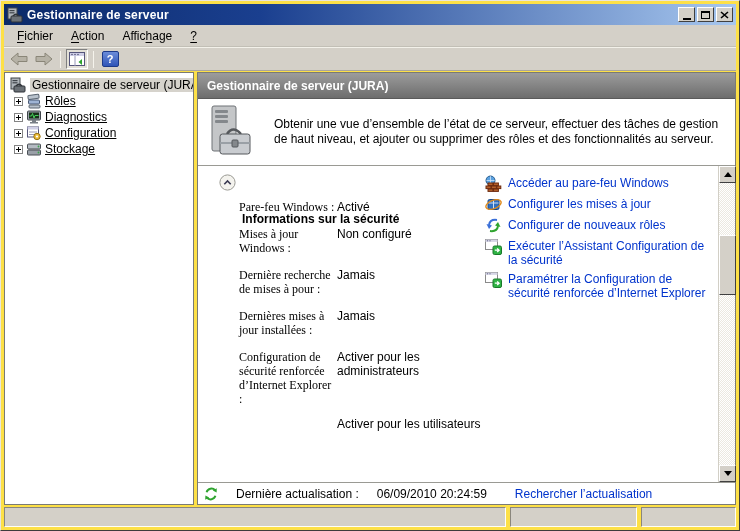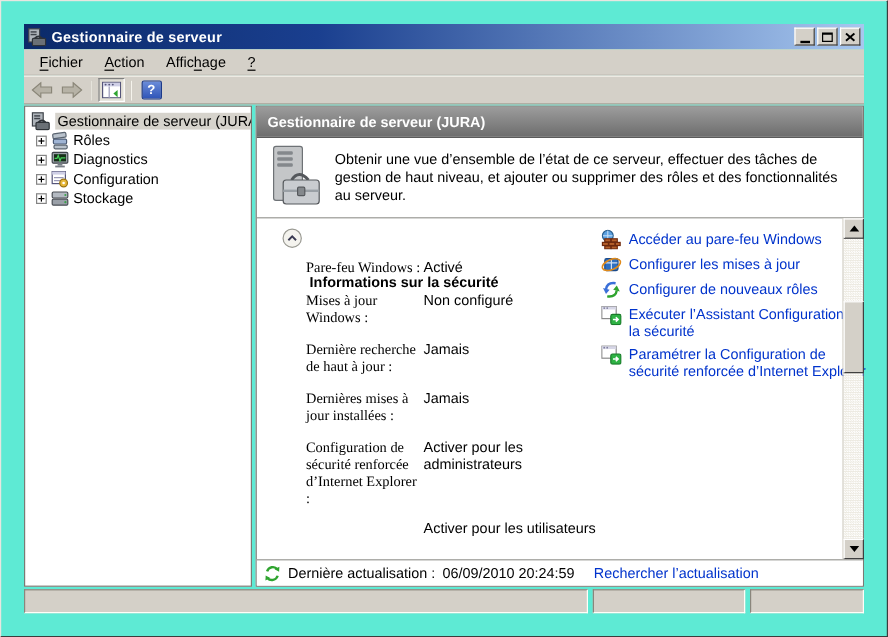--- a/index.html
+++ b/index.html
@@ -1,24 +1,24 @@
 <!DOCTYPE html>
 <html><head>
 <meta charset="utf-8">
 <style>
   * { margin:0; padding:0; box-sizing:border-box; }
   html,body { background:#9aa0a8; }
   body { font-family:"Liberation Sans", sans-serif; font-size:12px; color:#000; }
 
   .win {
     position:relative; width:740px; height:531px;
-    background:#5eead4;
+    background:#fde047;
     border-top:1px solid #e8e6e0; border-left:1px solid #e8e6e0;
     border-right:1px solid #3c3c3c; border-bottom:1px solid #3c3c3c;
-    padding:19px; display:flex; flex-direction:column;
+    padding:3px; display:flex; flex-direction:column;
   }
 
   
   .titlebar {
     height:21px; flex:0 0 21px; display:flex; align-items:center;
     background:linear-gradient(to right,#0b2a69,#1a3f8f 35%,#a7c7ef);
     color:#fff; font-weight:bold; padding:0 3px; gap:4px;
   }
   .title-icon { width:16px; height:16px; flex:0 0 16px; }
   .title-text { flex:1; letter-spacing:.2px; }
@@ -47,36 +47,36 @@
   .tool-sep { width:1px; height:17px; background:#9a968c; border-right:1px solid #f5f3ec; margin:0 2px; }
   .help-box { width:17px; height:16px; background:linear-gradient(#6b8cd9,#2f55b8); border:1px solid #1c3a8a; border-radius:2px; color:#fff; font-weight:bold; font-size:11px; text-align:center; line-height:14px; }
 
   
   .main { flex:1; display:flex; margin-top:1px; min-height:0; }
   .tree {
     width:190px; flex:0 0 190px; background:#fff; border:1px solid #7a7a74;
     padding-top:3px; overflow:hidden;
   }
   .tree-row { height:17px; display:flex; align-items:center; gap:4px; padding-left:5px; white-space:nowrap; }
-  .tree-row.child { height:16px; padding-left:9px; gap:3px; }
+  .tree-row.child { height:16px; padding-left:9px; gap:3px;text-decoration:underline; }
   .plusbox { width:9px; height:9px; flex:0 0 9px; position:relative; background:#fff; border:1px solid #848484; }
   .plusbox::before { content:""; position:absolute; left:1px; right:1px; top:3px; height:1px; background:#000; }
   .plusbox::after  { content:""; position:absolute; top:1px; bottom:1px; left:3px; width:1px; background:#000; }
   .tree-ico { width:16px; height:16px; flex:0 0 16px; }
   .tree-label.selected { background:#d6d3cc; padding:0 2px; }
 
   .pane-gap { width:3px; flex:0 0 3px; }
 
   .content { flex:1; display:flex; flex-direction:column; background:#fff; border:1px solid #7a7a74; min-width:0; }
   .pane-header {
     height:26px; flex:0 0 26px; background:linear-gradient(#9c9c9c,#6d6d6d);
     color:#fff; font-weight:bold; display:flex; align-items:center; padding-left:9px;
     border-bottom:1px solid #5a5a5a;
   }
-  .banner { height:67px; flex:0 0 67px; display:flex; align-items:center; gap:9px; padding:4px 14px 4px 10px; border-bottom:1px solid #9a9a94; }
+  .banner { height:67px; flex:0 0 67px; display:flex; align-items:center; gap:20px; padding:4px 14px 4px 10px; border-bottom:1px solid #9a9a94; }
   .banner-ico { width:46px; height:56px; flex:0 0 46px; }
   .banner-text { line-height:15px; }
 
   .pane-body { position:relative; flex:1; min-height:0; }
 
   .chevron-btn { position:absolute; left:21px; top:8px; width:17px; height:17px; }
   .section-title { position:absolute; left:44px; top:10px; font-weight:bold;margin-top:36px; }
 
   .rows { position:absolute; left:41px; top:34px; width:264px; }
   .row { display:flex; margin-bottom:13px; line-height:14px; }
@@ -96,21 +96,21 @@
     border-left:1px solid #d2cfc6; }
   .sbtn { position:absolute; left:0; width:17px; height:17px; background:#d4d0c8;
     border-top:1px solid #fff; border-left:1px solid #fff; border-right:1px solid #404040; border-bottom:1px solid #404040;
     display:flex; align-items:center; justify-content:center; }
   .sbtn.up { top:0; } .sbtn.down { bottom:0; }
   .tri-up { width:0; height:0; border-left:4px solid transparent; border-right:4px solid transparent; border-bottom:5px solid #000; }
   .tri-down { width:0; height:0; border-left:4px solid transparent; border-right:4px solid transparent; border-top:5px solid #000; }
   .sthumb { position:absolute; left:0; top:69px; width:17px; height:60px; background:#d4d0c8;
     border-top:1px solid #fff; border-left:1px solid #fff; border-right:1px solid #404040; border-bottom:1px solid #404040; }
 
-  .pane-footer { height:22px; flex:0 0 22px; border-top:1px solid #9a9a94; display:flex; align-items:center; gap:6px; padding-left:6px; background:#fff; }
+  .pane-footer { height:22px; flex:0 0 22px; border-top:1px solid #9a9a94; display:flex; align-items:center; gap:18px; padding-left:6px; background:#fff; }
   .refresh-ico { width:14px; height:14px; flex:0 0 14px; }
   .footer-link { color:#0033cc; margin-left:10px; cursor:pointer; }
 
   
   .statusbar { height:20px; flex:0 0 20px; margin-top:2px; display:flex; gap:4px; align-items:stretch; }
   .status-cell { border:1px solid; border-color:#8a867c #fffef8 #fffef8 #8a867c; background:#d4d0c8; }
   .status-cell.c1 { flex:1; }
   .status-cell.c2 { width:127px; flex:0 0 127px; }
   .status-cell.c3 { width:95px; flex:0 0 95px; }
 </style>
@@ -291,21 +291,21 @@
         <div class="rows">
           <div class="row">
             <span class="row-label">Pare-feu Windows :</span>
             <span class="row-val">Activé</span>
           </div>
           <div class="row">
             <span class="row-label">Mises à jour Windows :</span>
             <span class="row-val">Non configuré</span>
           </div>
           <div class="row">
-            <span class="row-label">Dernière recherche de haut à jour :</span>
+            <span class="row-label">Dernière recherche de mises à pour :</span>
             <span class="row-val">Jamais</span>
           </div>
           <div class="row">
             <span class="row-label">Dernières mises à jour installées :</span>
             <span class="row-val">Jamais</span>
           </div>
           <div class="row">
             <span class="row-label">Configuration de sécurité renforcée d’Internet Explorer :</span>
             <span class="row-val">
               <span class="v1" style="display:block">Activer pour les administrateurs</span>

